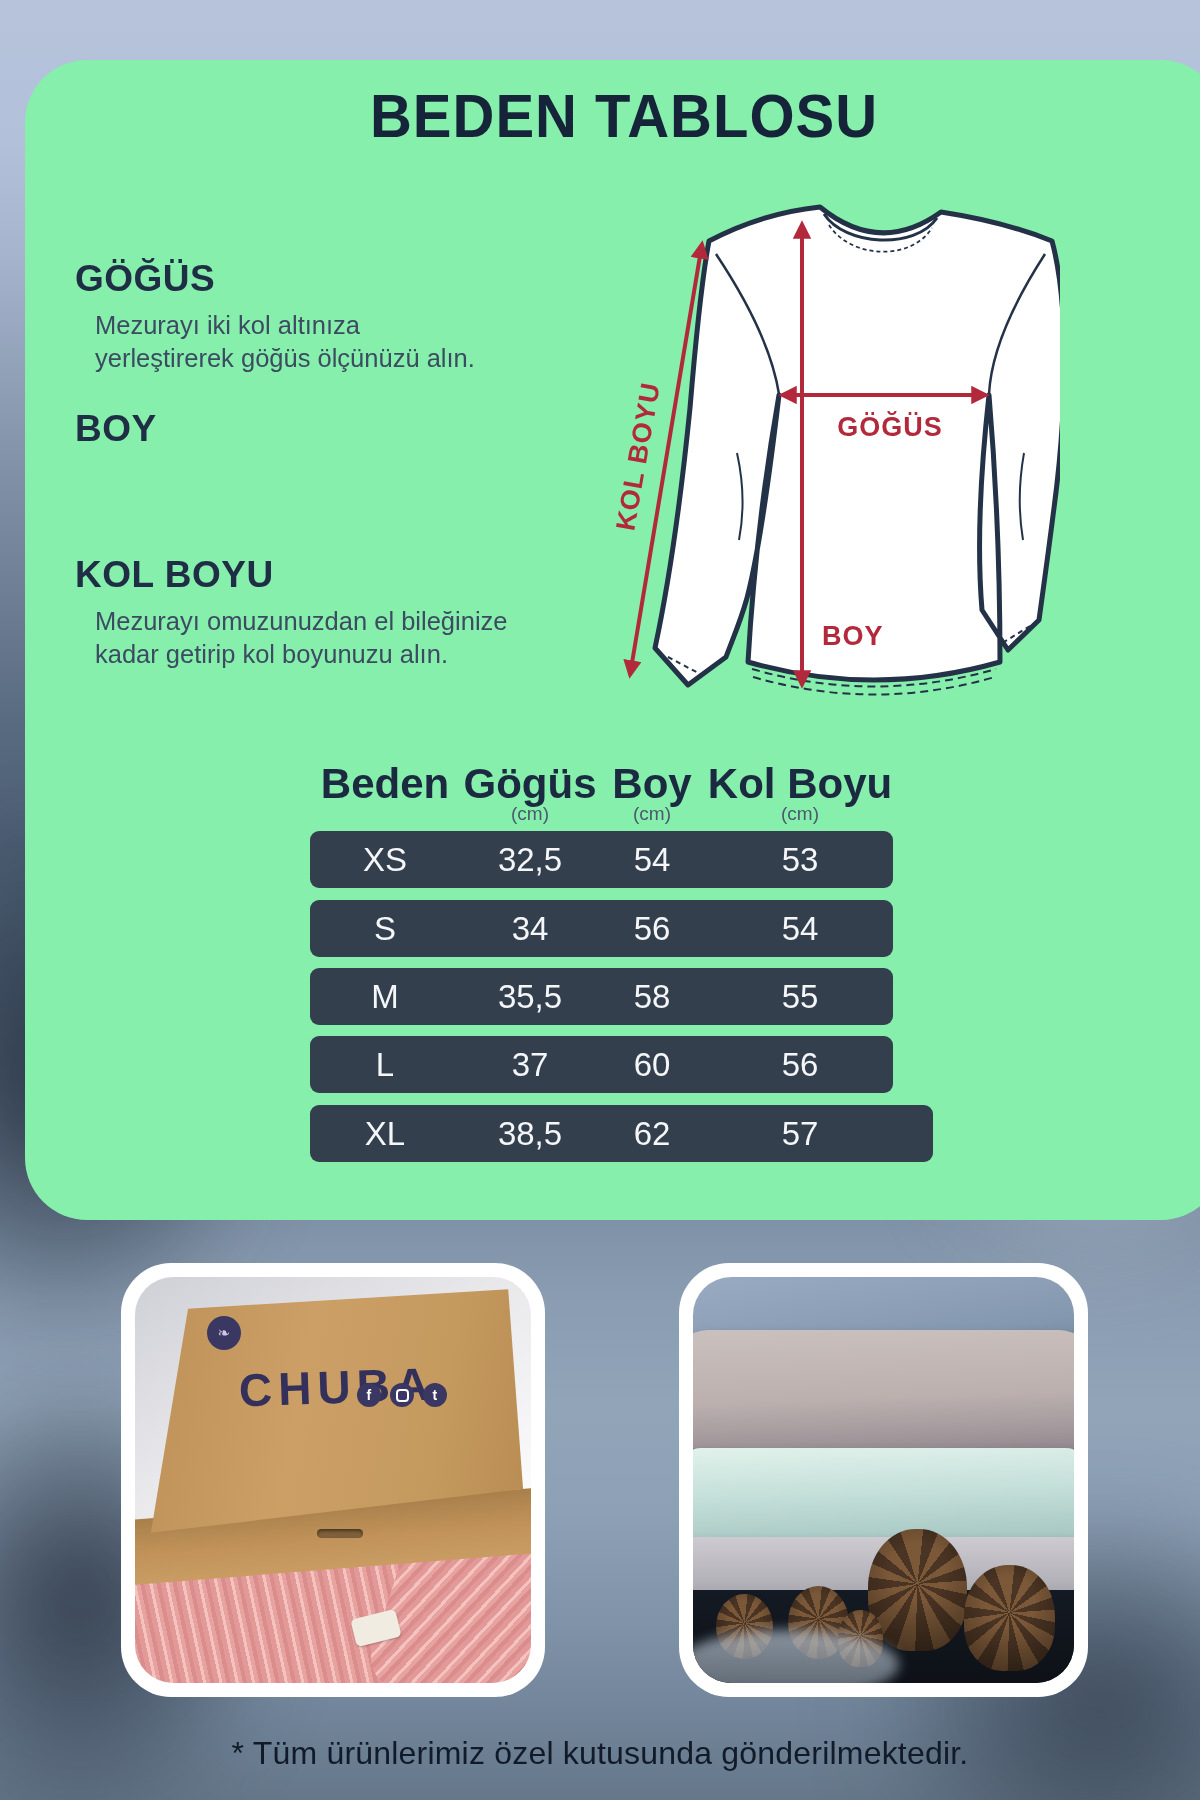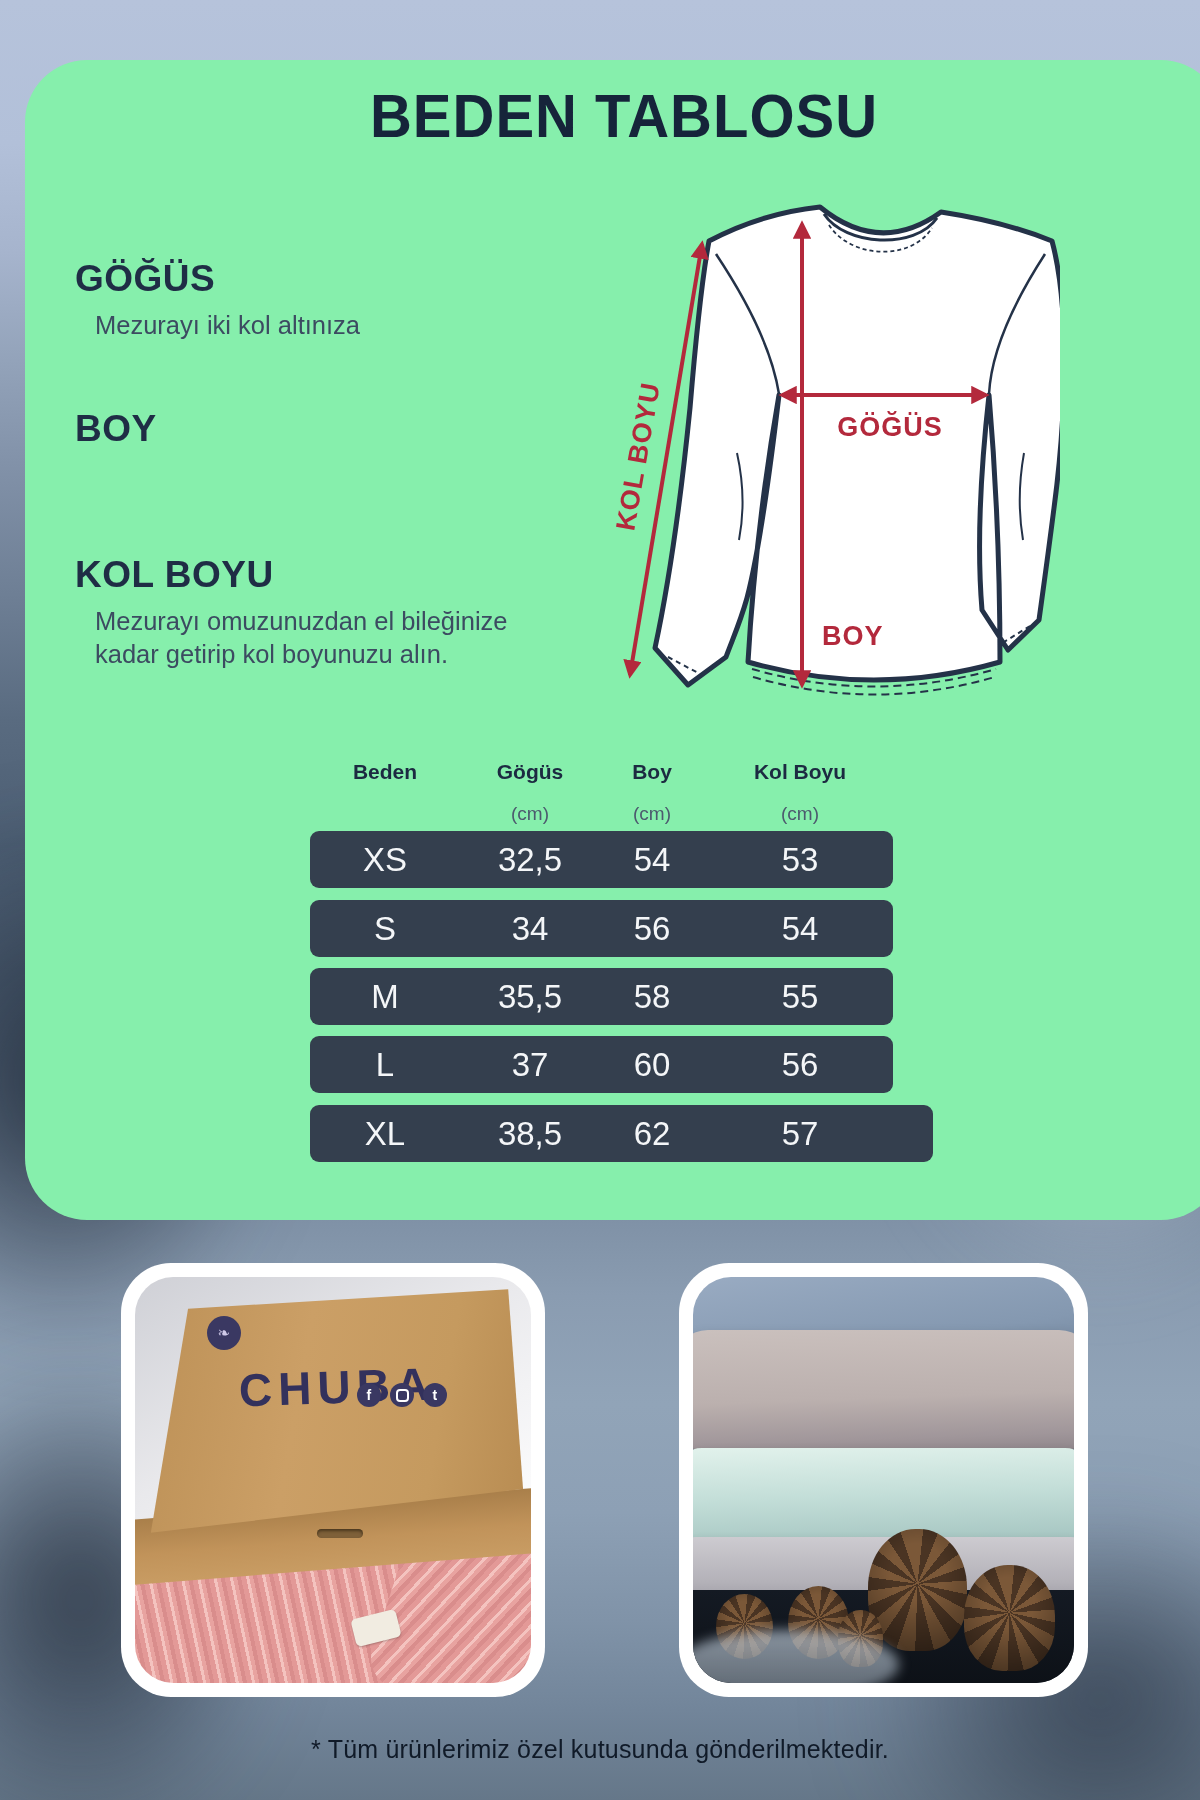--- a/index.html
+++ b/index.html
@@ -34,21 +34,21 @@
   .instr h3{margin:0 0 9px 0;font-size:37px;font-weight:700;color:#1f2d45;letter-spacing:.5px;}
   .instr .ln{font-size:25.5px;color:#3c4b61;line-height:33px;margin-left:20px;}
   .instr-1{top:198px;}
   .instr-2{top:348px;}
   .instr-3{top:494px;}
 
   
   .diagram{position:absolute;left:505px;top:98px;width:530px;height:572px;}
 
   
-  .thead-cell{position:absolute;transform:translateX(-50%);font-size:21px;font-weight:700;
+  .thead-cell{position:absolute;transform:translateX(-50%);font-size:42px;font-weight:700;
     color:#1c2a41;top:700px;white-space:nowrap;}
   .unit-cell{position:absolute;transform:translateX(-50%);font-size:19px;color:#4c5a6e;top:743px;}
   .trow{position:absolute;left:285px;width:583px;height:57px;border-radius:9px;background:#343f4e;}
   .trow-1{top:771px;} .trow-2{top:840px;} .trow-3{top:908px;} .trow-4{top:976px;} .trow-5{top:1045px;padding-left:40px;}
   .tcell{position:absolute;top:50%;transform:translate(-50%,-50%);font-size:33px;color:#f4f6f8;white-space:nowrap;}
   .c0{left:75px;} .c1{left:220px;} .c2{left:342px;} .c3{left:490px;}
 
   
   .photo{position:absolute;background:#ffffff;border-radius:50px;padding:14px;box-sizing:border-box;}
   .photo-left{left:121px;top:1263px;width:424px;height:434px;}
@@ -105,37 +105,38 @@
   .cone-1{left:46%;top:62%;width:26%;height:30%;}
   .cone-2{left:71%;top:71%;width:24%;height:26%;}
   .cone-3{left:25%;top:76%;width:16%;height:18%;border-radius:50%;}
   .cone-4{left:6%;top:78%;width:15%;height:16%;border-radius:50%;}
   .cone-5{left:38%;top:82%;width:12%;height:14%;}
   .snow{position:absolute;left:-4%;top:87%;width:58%;height:17%;border-radius:50%;
     background:linear-gradient(rgba(200,214,228,.65),rgba(168,183,198,.5));filter:blur(6px);}
 
   
   .footnote{position:absolute;left:0;right:0;top:1735px;text-align:center;
-    font-size:25px;font-weight:500;color:#101a28;letter-spacing:.2px;}
+    font-size:32px;font-weight:500;color:#101a28;letter-spacing:.2px;}
 </style>
 </head>
 <body>
 
 <div class="blob blob-dark-left"></div>
 <div class="blob blob-light-right"></div>
 <div class="blob blob-dark-left2"></div>
 <div class="blob blob-dark-bottomright"></div>
 
 <div class="card">
 
   <div class="title">BEDEN TABLOSU</div>
 
   <div class="instr instr-1">
     <h3>GÖĞÜS</h3>
     <div class="ln">Mezurayı iki kol altınıza</div>
+    <div class="ln">yerleştirerek göğüs ölçünüzü alın.</div>
   </div>
   <div class="instr instr-2">
     <h3>BOY</h3>
   </div>
   <div class="instr instr-3">
     <h3>KOL BOYU</h3>
     <div class="ln">Mezurayı omuzunuzdan el bileğinize</div>
     <div class="ln">kadar getirip kol boyunuzu alın.</div>
   </div>
 

